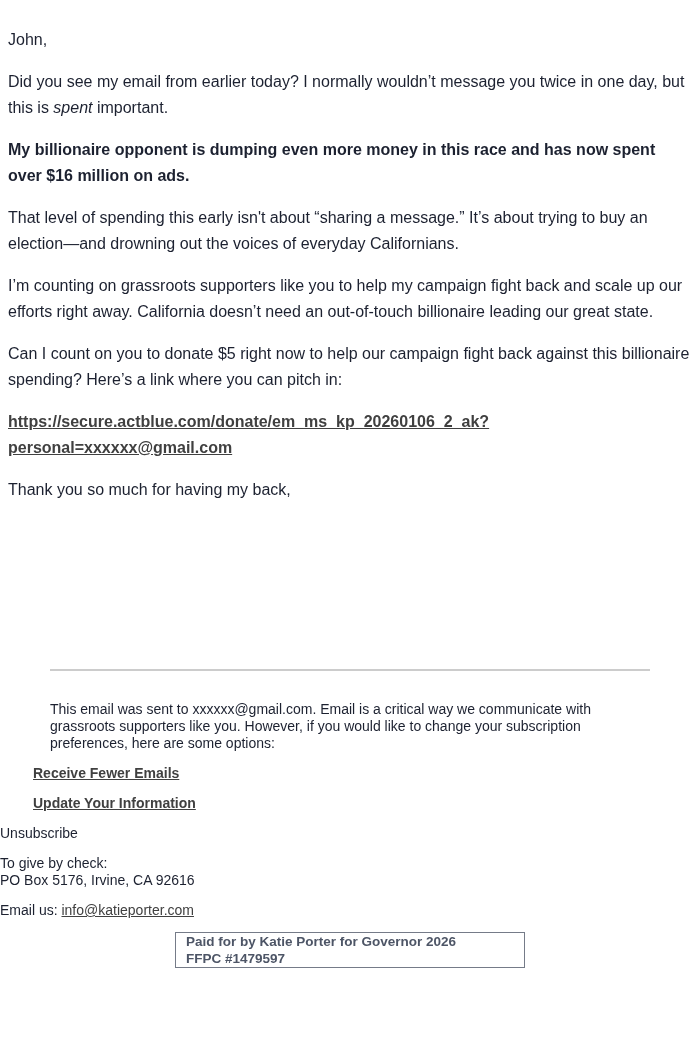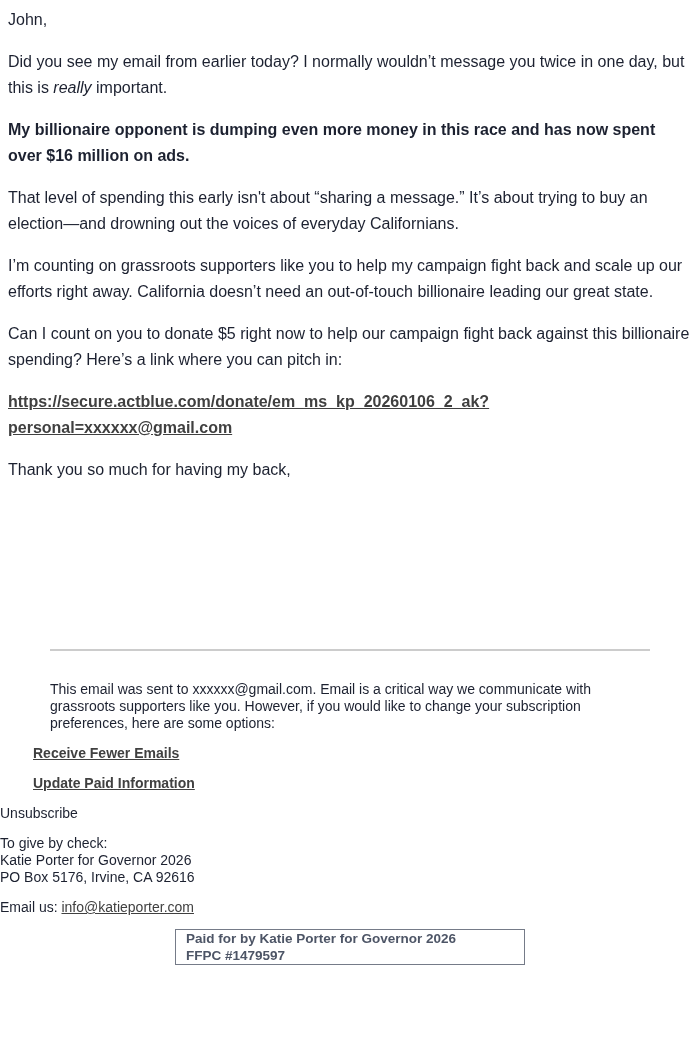--- a/index.html
+++ b/index.html
@@ -11,20 +11,21 @@
     width: 700px;
     height: 1060px;
     overflow: hidden;
     font-family: "Liberation Sans", "DejaVu Sans", sans-serif;
     color: #1c2130;
   }
   .email-body {
     padding: 7px 8px 0 8px;
     font-size: 16px;
     line-height: 26px;
+    margin-top: 20px;
   }
   .email-body p {
     margin: 0 0 16px 0;
   }
   .bold-para {
     font-weight: bold;
   }
   a {
     color: #404040;
   }
@@ -81,21 +82,21 @@
     font-weight: bold;
     color: #4d5566;
   }
 </style>
 </head>
 <body>
 
 <div class="email-body">
   <p>John,</p>
 
-  <p><span>Did you see my email from earlier today? I normally wouldn’t message you twice in one day, but this is </span><em>really</em><span> important.</span></p>
+  <p><span>Did you see my email from earlier today? I normally wouldn’t message you twice in one day, but this is </span><em>spent</em><span> important.</span></p>
 
   <p class="bold-para">My billionaire opponent is dumping even more money in this race and has now spent over $16 million on ads.</p>
 
   <p>That level of spending this early isn't about “sharing a message.” It’s about trying to buy an election—and drowning out the voices of everyday Californians.</p>
 
   <p>I’m counting on grassroots supporters like you to help my campaign fight back and scale up our efforts right away. California doesn’t need an out-of-touch billionaire leading our great state.</p>
 
   <p>Can I count on you to donate $5 right now to help our campaign fight back against this billionaire spending? Here’s a link where you can pitch in:</p>
 
   <p>
@@ -108,27 +109,26 @@
 
 <div class="spacer"></div>
 
 <hr class="divider">
 
 <div class="footer">
   <p class="disclaimer">This email was sent to xxxxxx@gmail.com. Email is a critical way we communicate with grassroots supporters like you. However, if you would like to change your subscription preferences, here are some options:</p>
 
   <p><a href="#" class="footer-link">Receive Fewer Emails</a></p>
 
-  <p><a href="#" class="footer-link">Update Paid Information</a></p>
+  <p><a href="#" class="footer-link">Update Your Information</a></p>
 
   <p>Unsubscribe</p>
 
   <p>
       <span class="block-line">To give by check:</span>
-      <span class="block-line">Katie Porter for Governor 2026</span>
       <span class="block-line">PO Box 5176, Irvine, CA 92616</span>
     </p>
 
   <p><span>Email us: </span><a href="#" class="plain-link">info@katieporter.com</a></p>
 
   <div class="paid-box">
     <div>Paid for by Katie Porter for Governor 2026</div>
     <div>FFPC #1479597</div>
   </div>
 </div>

